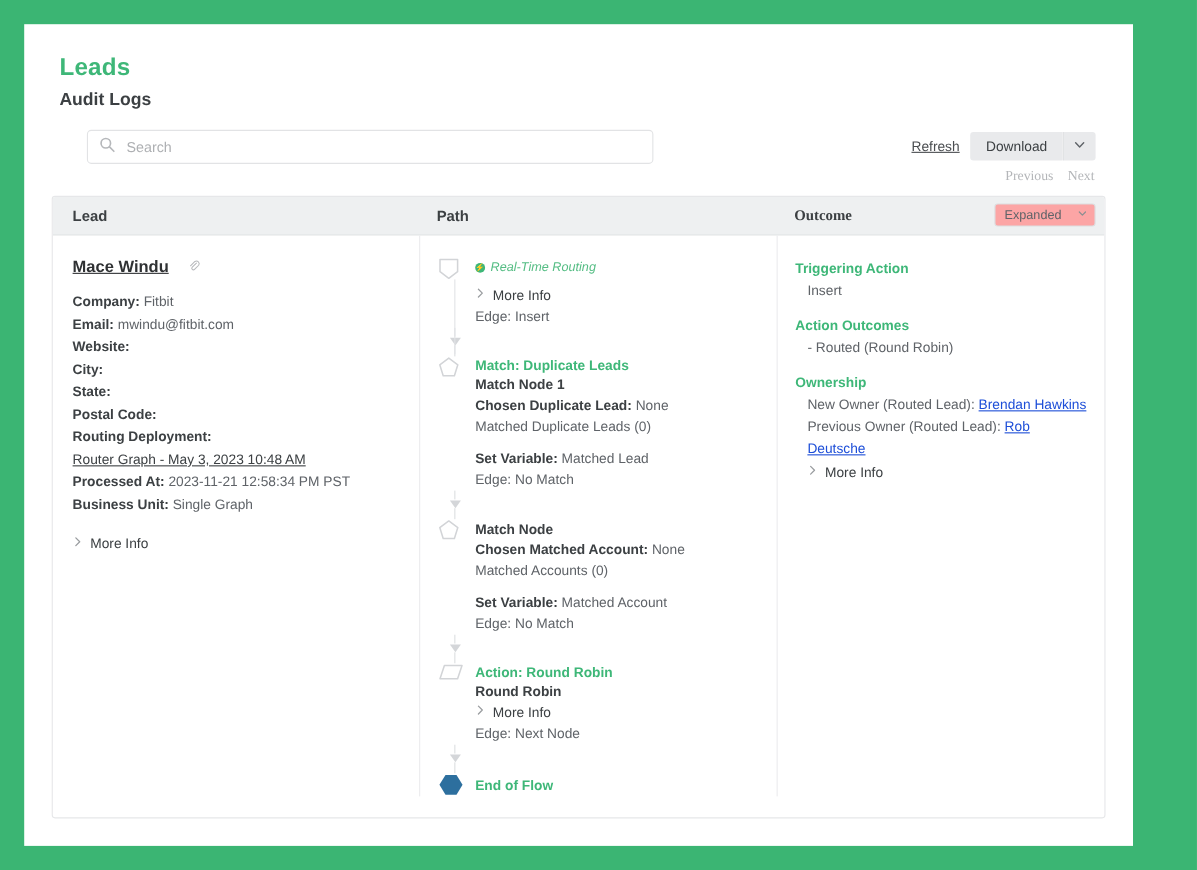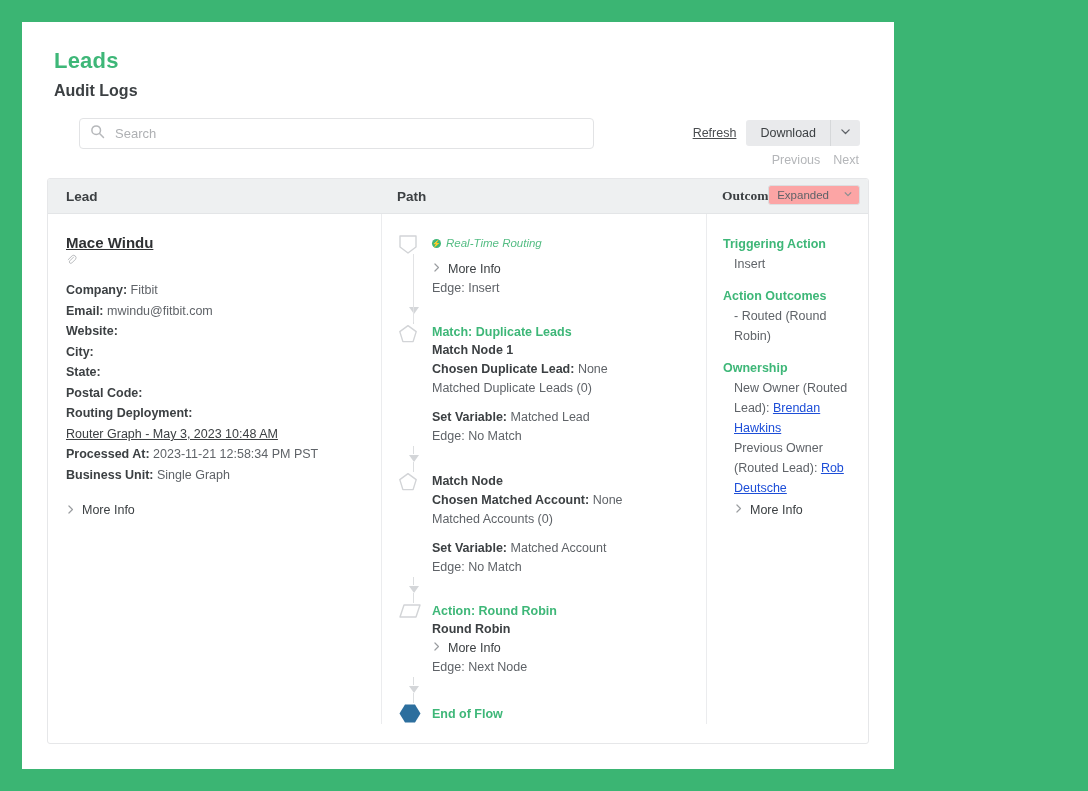--- a/index.html
+++ b/index.html
@@ -5,21 +5,21 @@
   * { box-sizing: border-box; margin: 0; padding: 0; }
   html, body {
     width: 1088px; height: 791px;
     font-family: "Liberation Sans", sans-serif;
     background: #3bb573;
     overflow: hidden;
   }
   .frame {
     position: absolute;
     left: 22px; top: 22px;
-    width: 872px; height: 747px;
+    width: 1008px; height: 747px;
     background: #ffffff;
   }
   .page-pad { padding: 26px 32px 0 32px; }
 
   .page-title {
     color: #3eb778;
     font-size: 22px;
     font-weight: bold;
     letter-spacing: .2px;
     line-height: 1.2;
@@ -93,21 +93,21 @@
     display: flex; align-items: center; justify-content: center;
     color: #5f6368;
   }
   .pager {
     position: absolute;
     right: 3px; top: 35px;
     display: flex; gap: 13px;
     font-size: 12.5px;
     color: #b4b6b9;
   }
-  .pager span { cursor: default; }
+  .pager span { cursor: default; font-family: Liberation Serif, serif; }
 
   
   .table-card {
     margin: 8px 25px 0 25px;
     border: 1px solid #e6e7e9;
     border-radius: 3px;
     background: #fff;
     height: 566px;
     overflow: hidden;
     position: relative;
@@ -153,21 +153,21 @@
   .cell-outcome { flex: 1; padding-left: 17px; }
 
   
   .lead-name {
     font-size: 15px;
     font-weight: bold;
     color: #2f3133;
     text-decoration: underline;
     cursor: pointer;
   }
-  .lead-name-row { display: flex; align-items: baseline; gap: 3px; margin-bottom: 13px; flex-direction: column; }
+  .lead-name-row { display: flex; align-items: baseline; gap: 18px; margin-bottom: 13px; }
   .clip-icon { color: #b7b9bc; font-size: 11px; cursor: pointer; }
   .field {
     font-size: 12.5px;
     color: #5f6368;
     line-height: 20.5px;
   }
   .field b { color: #3c4043; font-weight: bold; }
   .field-link {
     font-size: 12.5px;
     color: #3c4043;

